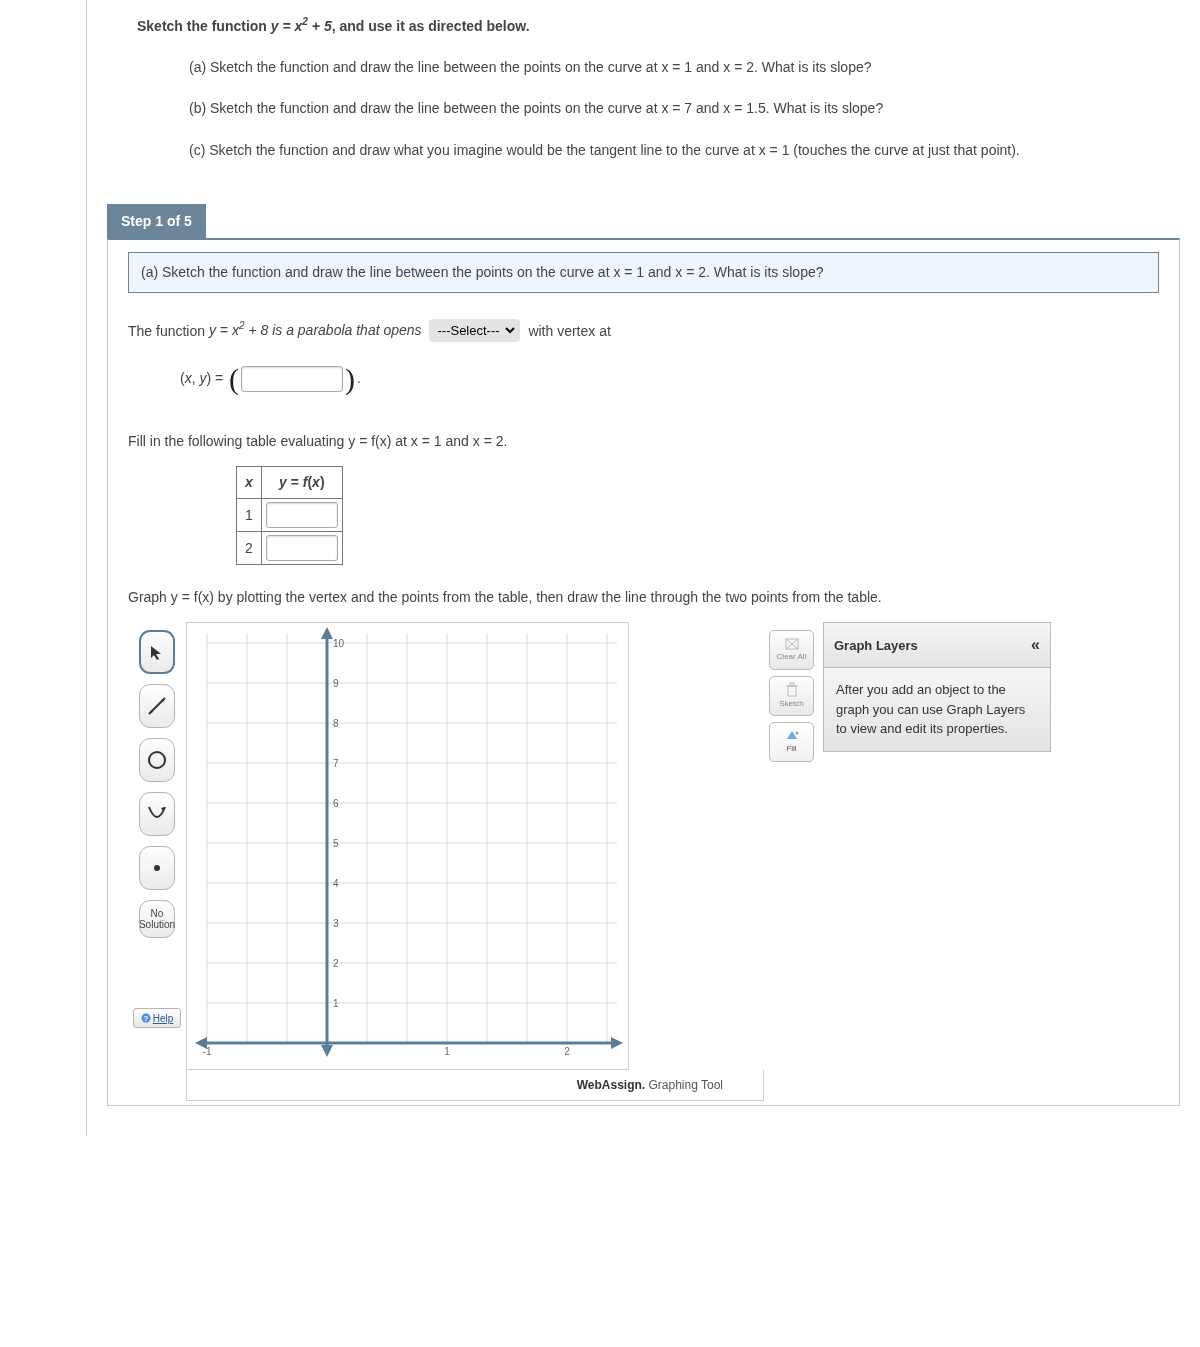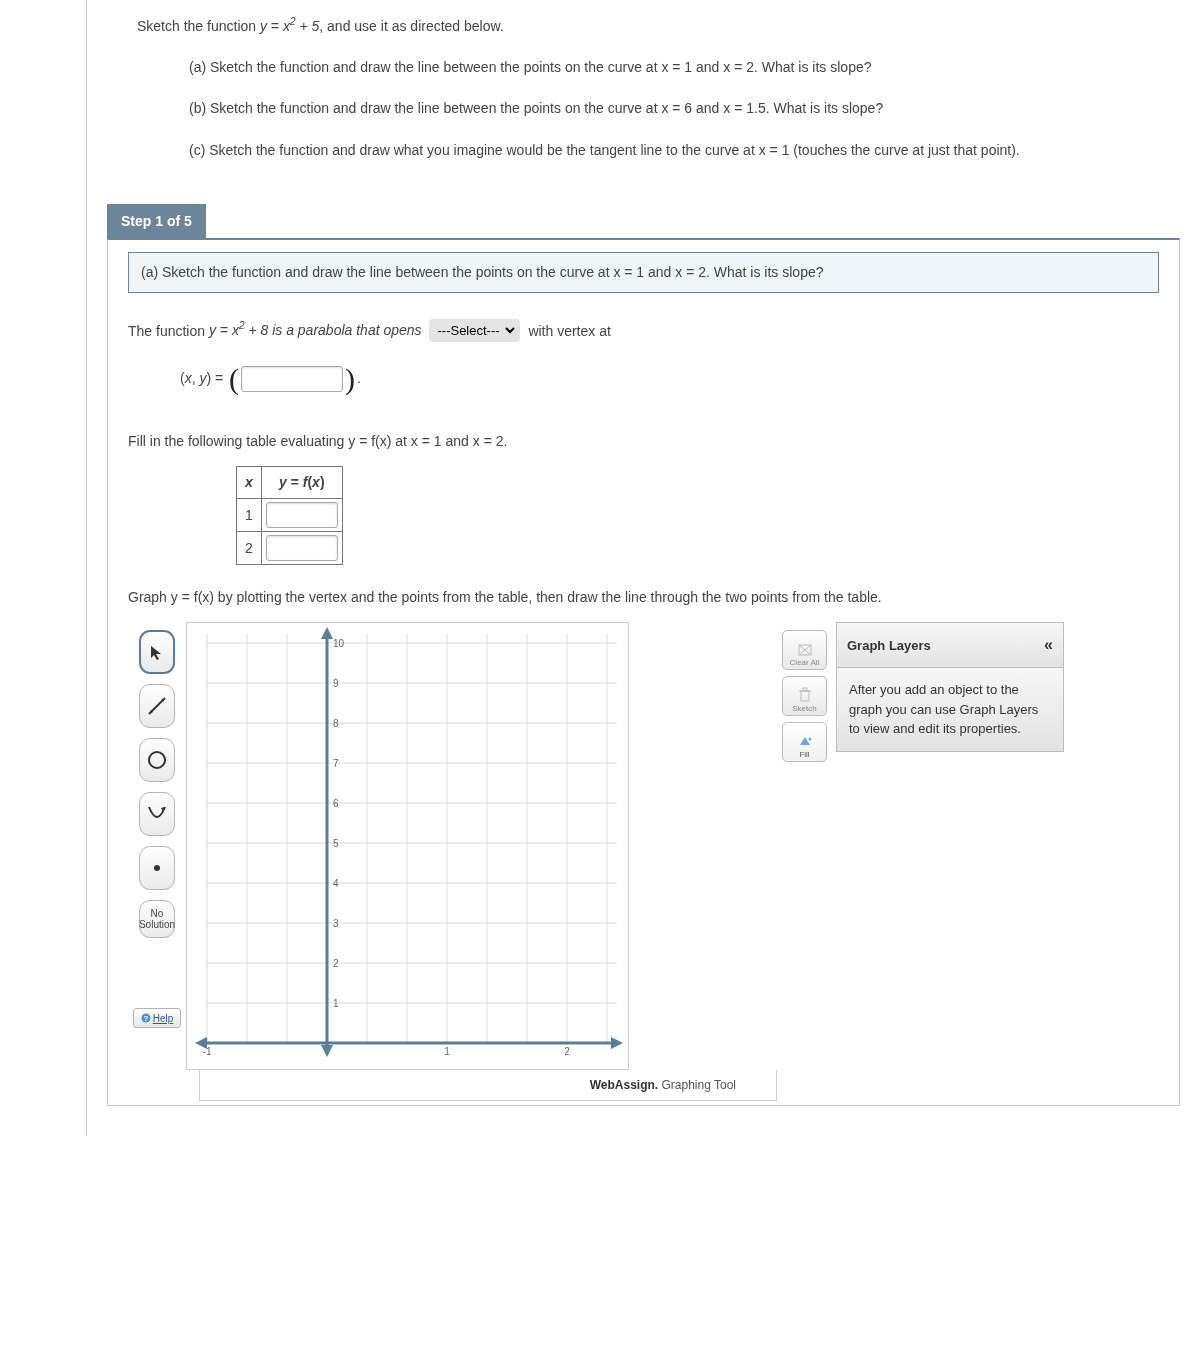--- a/index.html
+++ b/index.html
@@ -18,21 +18,21 @@
   .strip {
     border-left: 1px solid #ccc;
     margin-left: 66px;
     padding-left: 20px;
     padding-bottom: 30px;
   }
   .problem {
     padding: 14px 20px 14px 30px;
     color: #444;
   }
-  .problem .intro { margin-bottom: 20px; }
+  .problem .intro { margin-bottom: 20px; font-weight: bold; }
   .parts { margin-left: 52px; }
   .parts p { margin: 6px 0 20px 0; line-height: 1.55; }
   sup { font-size: 0.72em; vertical-align: super; }
   .ital { font-style: italic; }
   .step-header {
     background: #6d8598;
     color: #fff;
     font-weight: bold;
     padding: 7px 14px;
     display: inline-block;
@@ -140,21 +140,21 @@
   .right-tools {
     width: 55px;
     padding-top: 8px;
     display:flex; flex-direction:column; align-items:center;
   }
   .right-btn {
     width: 45px; height: 40px;
     background: linear-gradient(#fefefe,#e8e8e8);
     border: 1px solid #bcbcbc; border-radius:5px;
     margin-bottom:6px;
-    display:flex; flex-direction:column; align-items:center; justify-content:flex-end;
+    display:flex; flex-direction:column; align-items:center; justify-content:center;
     font-size:8px; color:#888;
   }
   .right-btn.active { color:#555; background: linear-gradient(#fff,#f1f1f1); }
   .layers-panel { width: 228px; margin-left: 4px; }
   .layers-header {
     background: linear-gradient(#f6f6f6,#e3e3e3);
     border: 1px solid #bcbcbc;
     padding: 10px 10px;
     font-weight: bold;
     font-size: 13px;
@@ -172,36 +172,35 @@
     line-height:1.5;
   }
   .footer {
     text-align: right;
     font-size: 12px;
     color: #555;
     padding: 6px 40px 6px 6px;
     border: 1px solid #cfcfcf;
     border-top: none;
     width: 578px;
-    margin-left: 13px;
   }
   .footer b { color:#333; }
 </style>
 </head>
 <body>
 
 <div class="page">
   <div class="strip">
     <div class="problem">
       <p class="intro">
         <span>Sketch the function </span><span class="ital"><span>y = x</span><sup>2</sup><span> + 5</span></span><span>, and use it as directed below.</span>
       </p>
       <div class="parts">
         <p><span class="txt">(a) Sketch the function and draw the line between the points on the curve at x = 1 and x = 2. What is its slope?</span></p>
-        <p><span class="txt">(b) Sketch the function and draw the line between the points on the curve at x = 6 and x = 1.5. What is its slope?</span></p>
+        <p><span class="txt">(b) Sketch the function and draw the line between the points on the curve at x = 7 and x = 1.5. What is its slope?</span></p>
         <p><span class="txt">(c) Sketch the function and draw what you imagine would be the tangent line to the curve at x = 1 (touches the curve at just that point).</span></p>
       </div>
     </div>
 
     <div class="step-header">
       <span>Step 1 of 5</span>
     </div>
 
     <div class="step-body">
       <div class="part-box">

